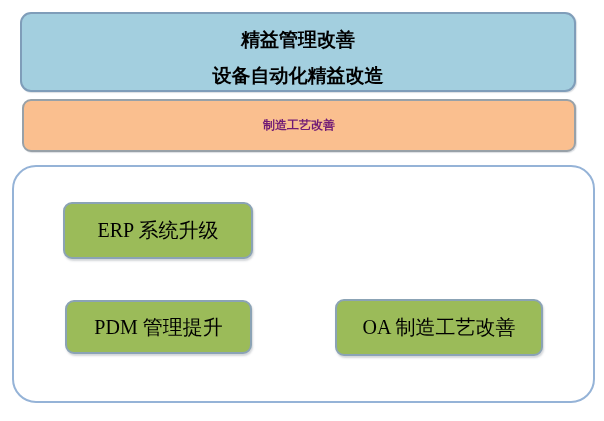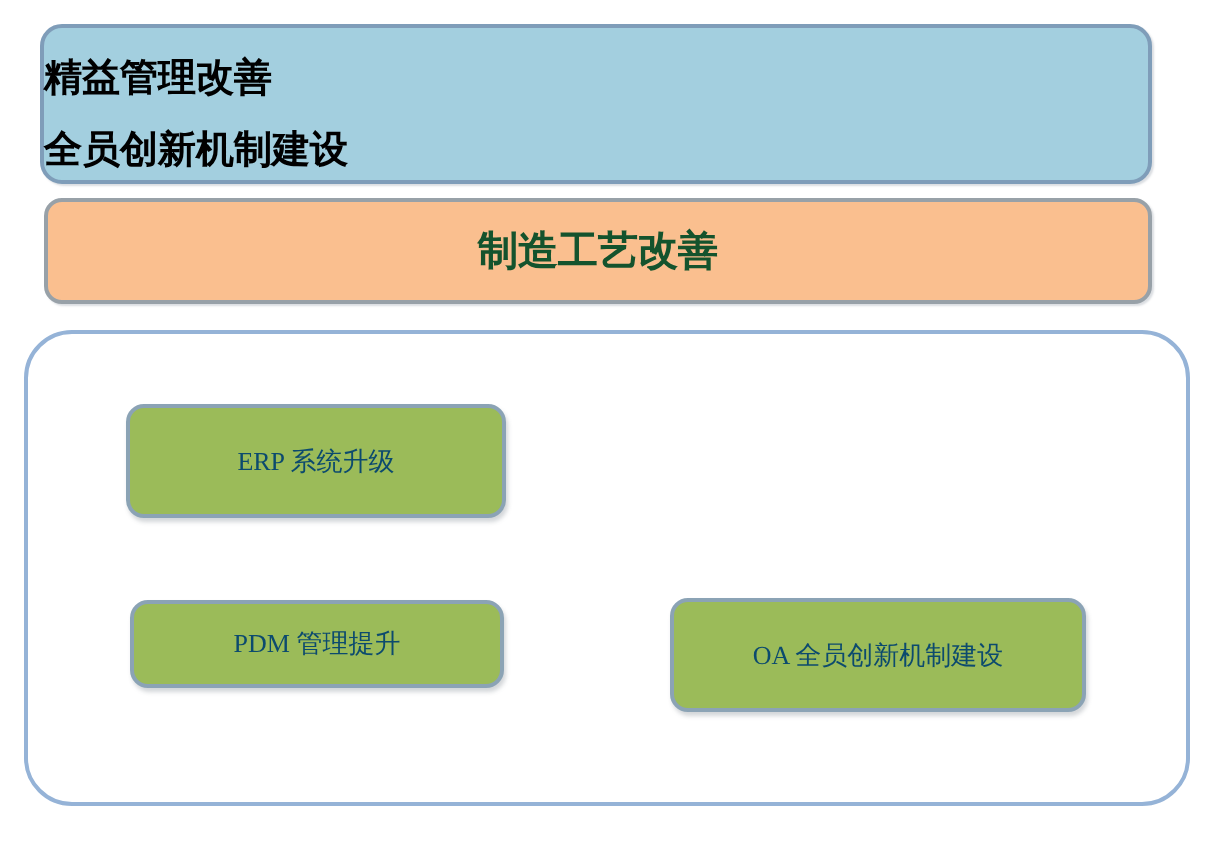--- a/index.html
+++ b/index.html
@@ -23,20 +23,21 @@
     top: 12px;
     width: 556px;
     height: 80px;
     box-sizing: border-box;
     background: #a3cfdf;
     border: 2px solid #7f9db9;
     border-radius: 11px;
     box-shadow: 1px 1px 1px rgba(110,125,140,0.25);
     display: flex;
     flex-direction: column;
+    align-items: center;
     padding-top: 16px;
   }
   .banner-blue .line {
     font-size: 19px;
     font-weight: bold;
     color: #000000;
     line-height: 20px;
   }
   .banner-blue .line + .line {
     margin-top: 16px;
@@ -54,23 +55,23 @@
     border: 2px solid #98a1a8;
     border-radius: 9px;
     box-shadow: 1px 1px 1px rgba(110,125,140,0.25);
     display: flex;
     flex-direction: row;
     align-items: center;
   }
   .banner-orange .cell {
     flex: 1;
     text-align: center;
-    font-size: 20px;
+    font-size: 12px;
     font-weight: bold;
-    color: #14532d;
+    color: #701a75;
   }
 
   
   .container-box {
     position: absolute;
     left: 12px;
     top: 165px;
     width: 583px;
     height: 238px;
     box-sizing: border-box;
@@ -83,43 +84,43 @@
   .green-box {
     position: absolute;
     box-sizing: border-box;
     background: #9bbb59;
     border: 2px solid #8ba3b5;
     border-radius: 9px;
     box-shadow: 1px 2px 2px rgba(110,120,130,0.30);
     display: flex;
     align-items: center;
     justify-content: center;
-    font-size: 13px;
+    font-size: 20px;
     font-weight: normal;
-    color: #0c4a6e;
+    color: #000000;
     text-align: center;
   }
   .green-box.erp { left: 63px;  top: 202px; width: 190px; height: 57px; }
   .green-box.mes { left: 362px; top: 198px; width: 178px; height: 57px; }
-  .green-box.pdm { left: 65px;  top: 300px; width: 187px; height: 44px; }
+  .green-box.pdm { left: 65px;  top: 300px; width: 187px; height: 54px; }
   .green-box.oa  { left: 335px; top: 299px; width: 208px; height: 57px; }
 </style>
 </head>
 <body>
 
 <div class="canvas">
 
   <div class="banner-blue">
     <div class="line">精益管理改善</div>
-    <div class="line">全员创新机制建设</div>
+    <div class="line">设备自动化精益改造</div>
   </div>
 
   <div class="banner-orange">
     <div class="cell">制造工艺改善</div>
   </div>
 
   <div class="container-box"></div>
 
   <div class="green-box erp">ERP 系统升级</div>
   <div class="green-box pdm">PDM 管理提升</div>
-  <div class="green-box oa">OA 全员创新机制建设</div>
+  <div class="green-box oa">OA 制造工艺改善</div>
 
 </div>
 
 </body></html>

